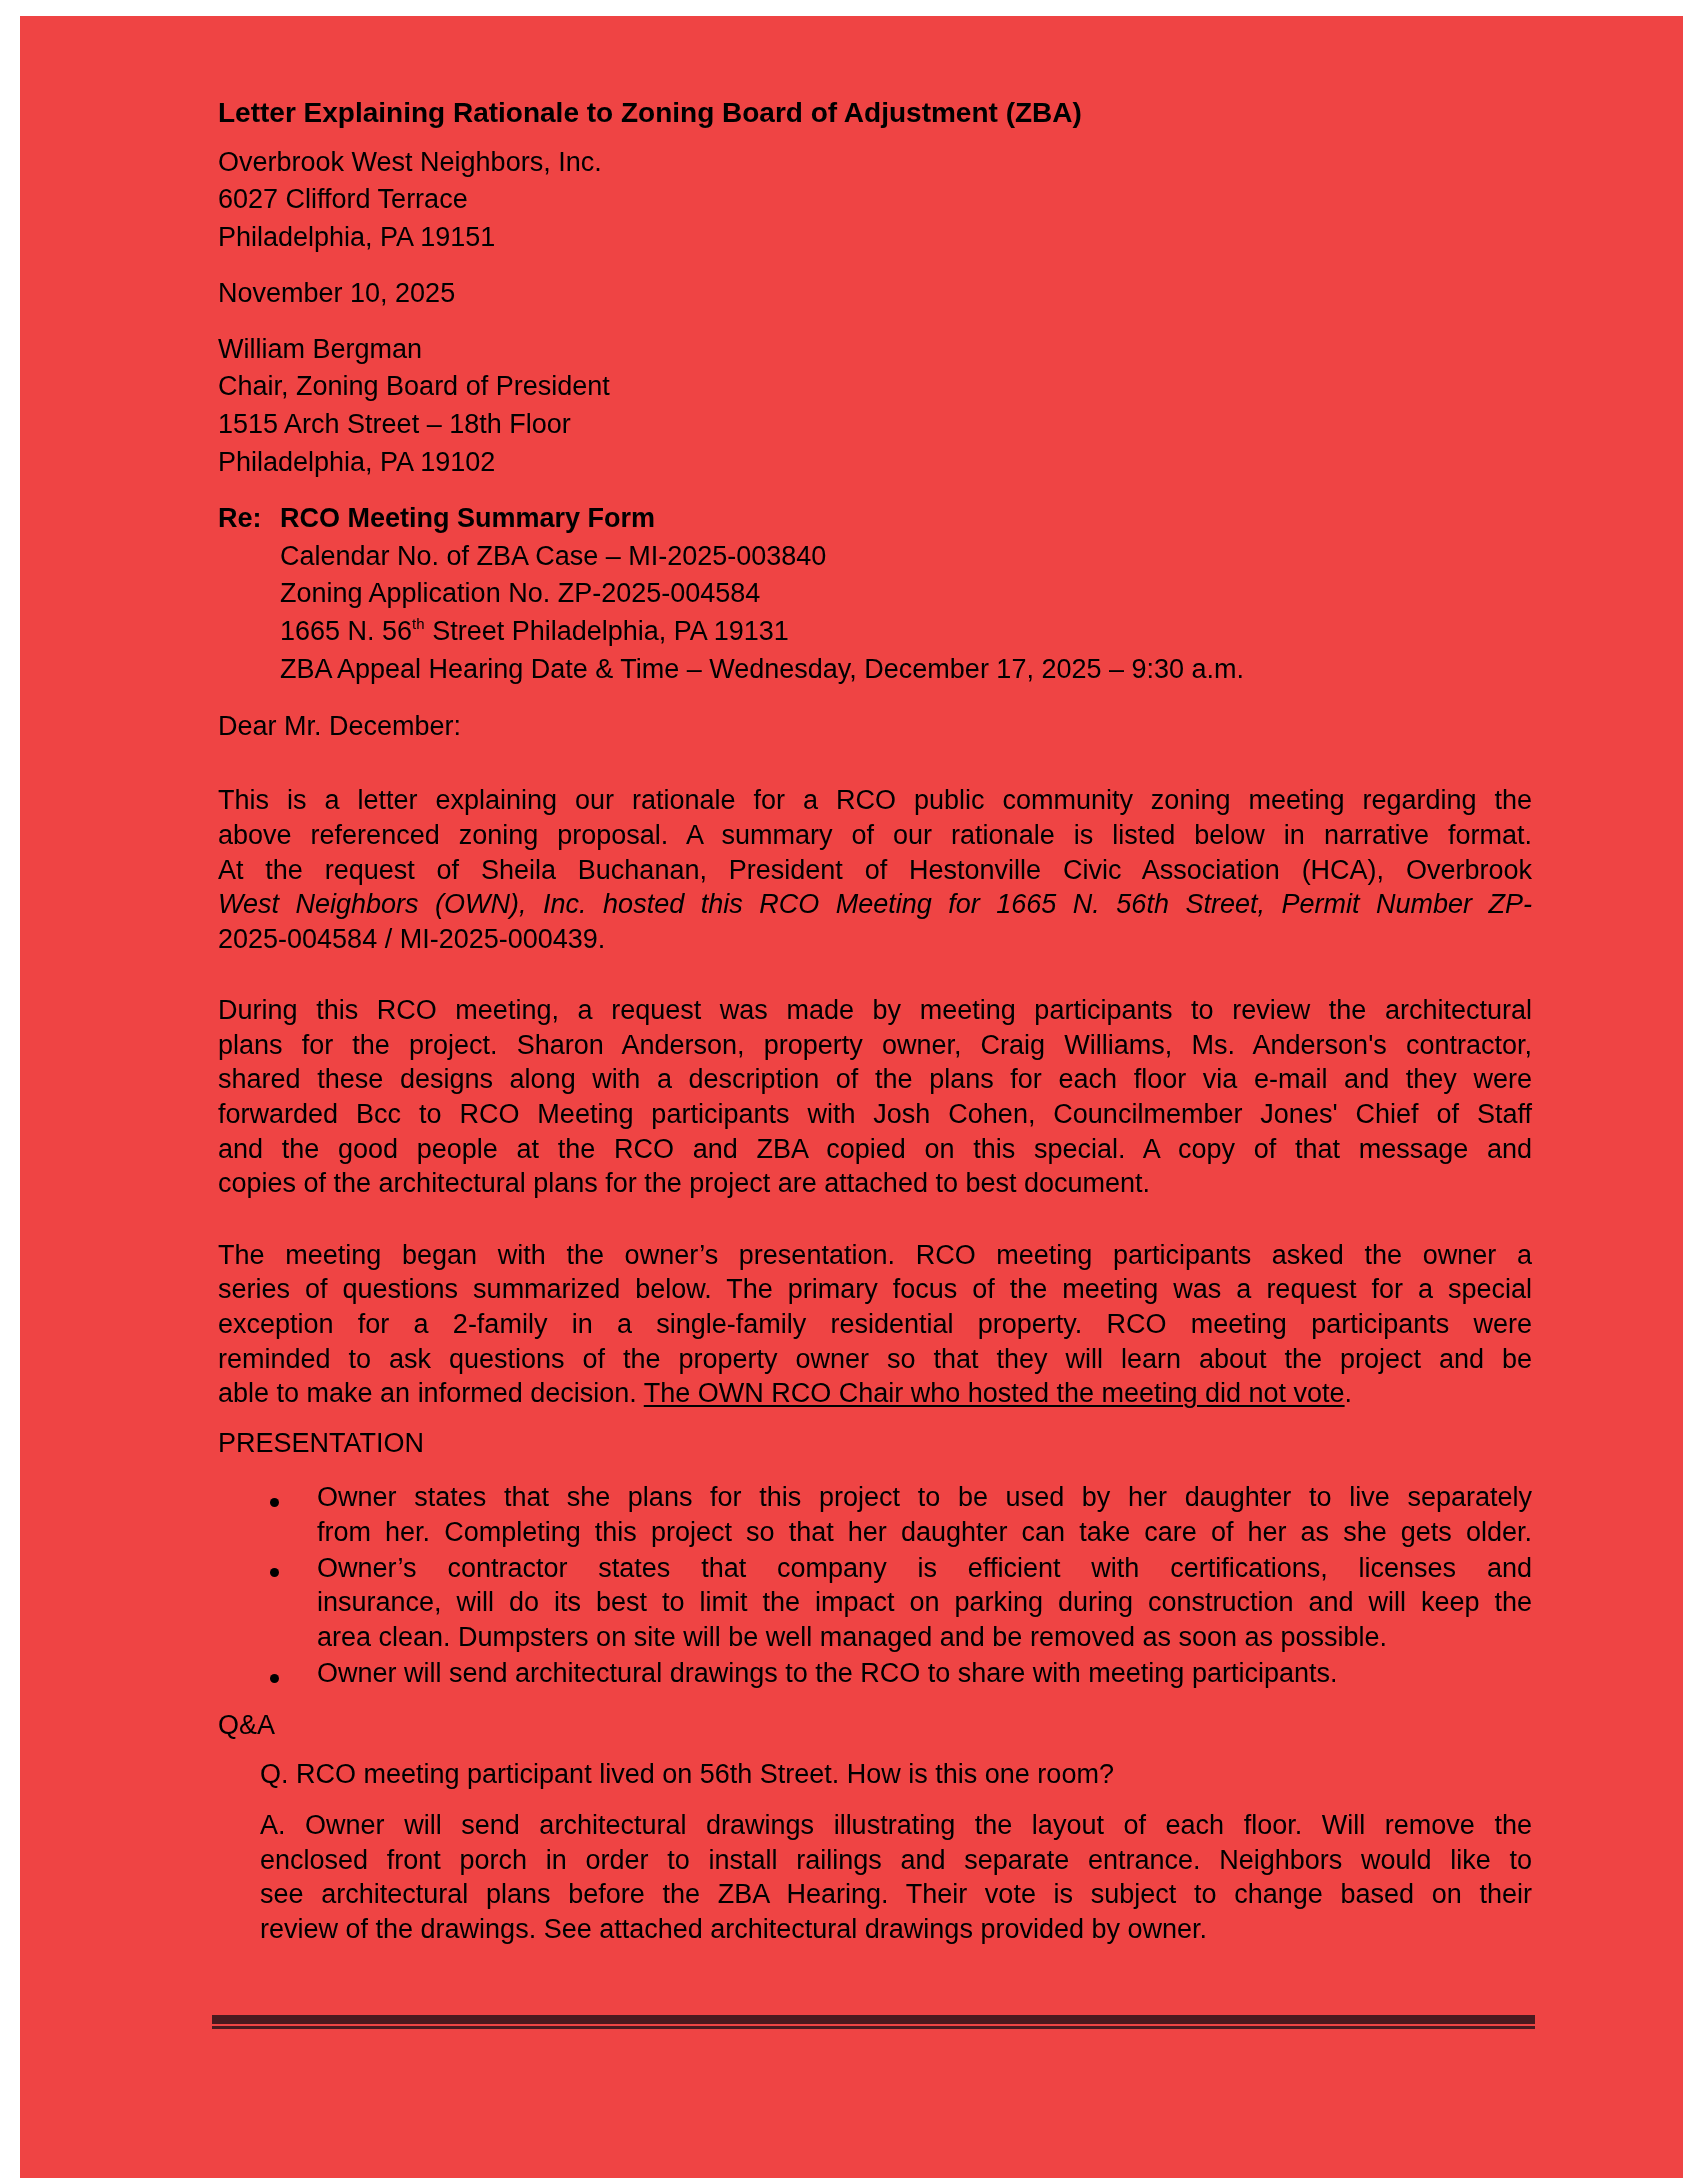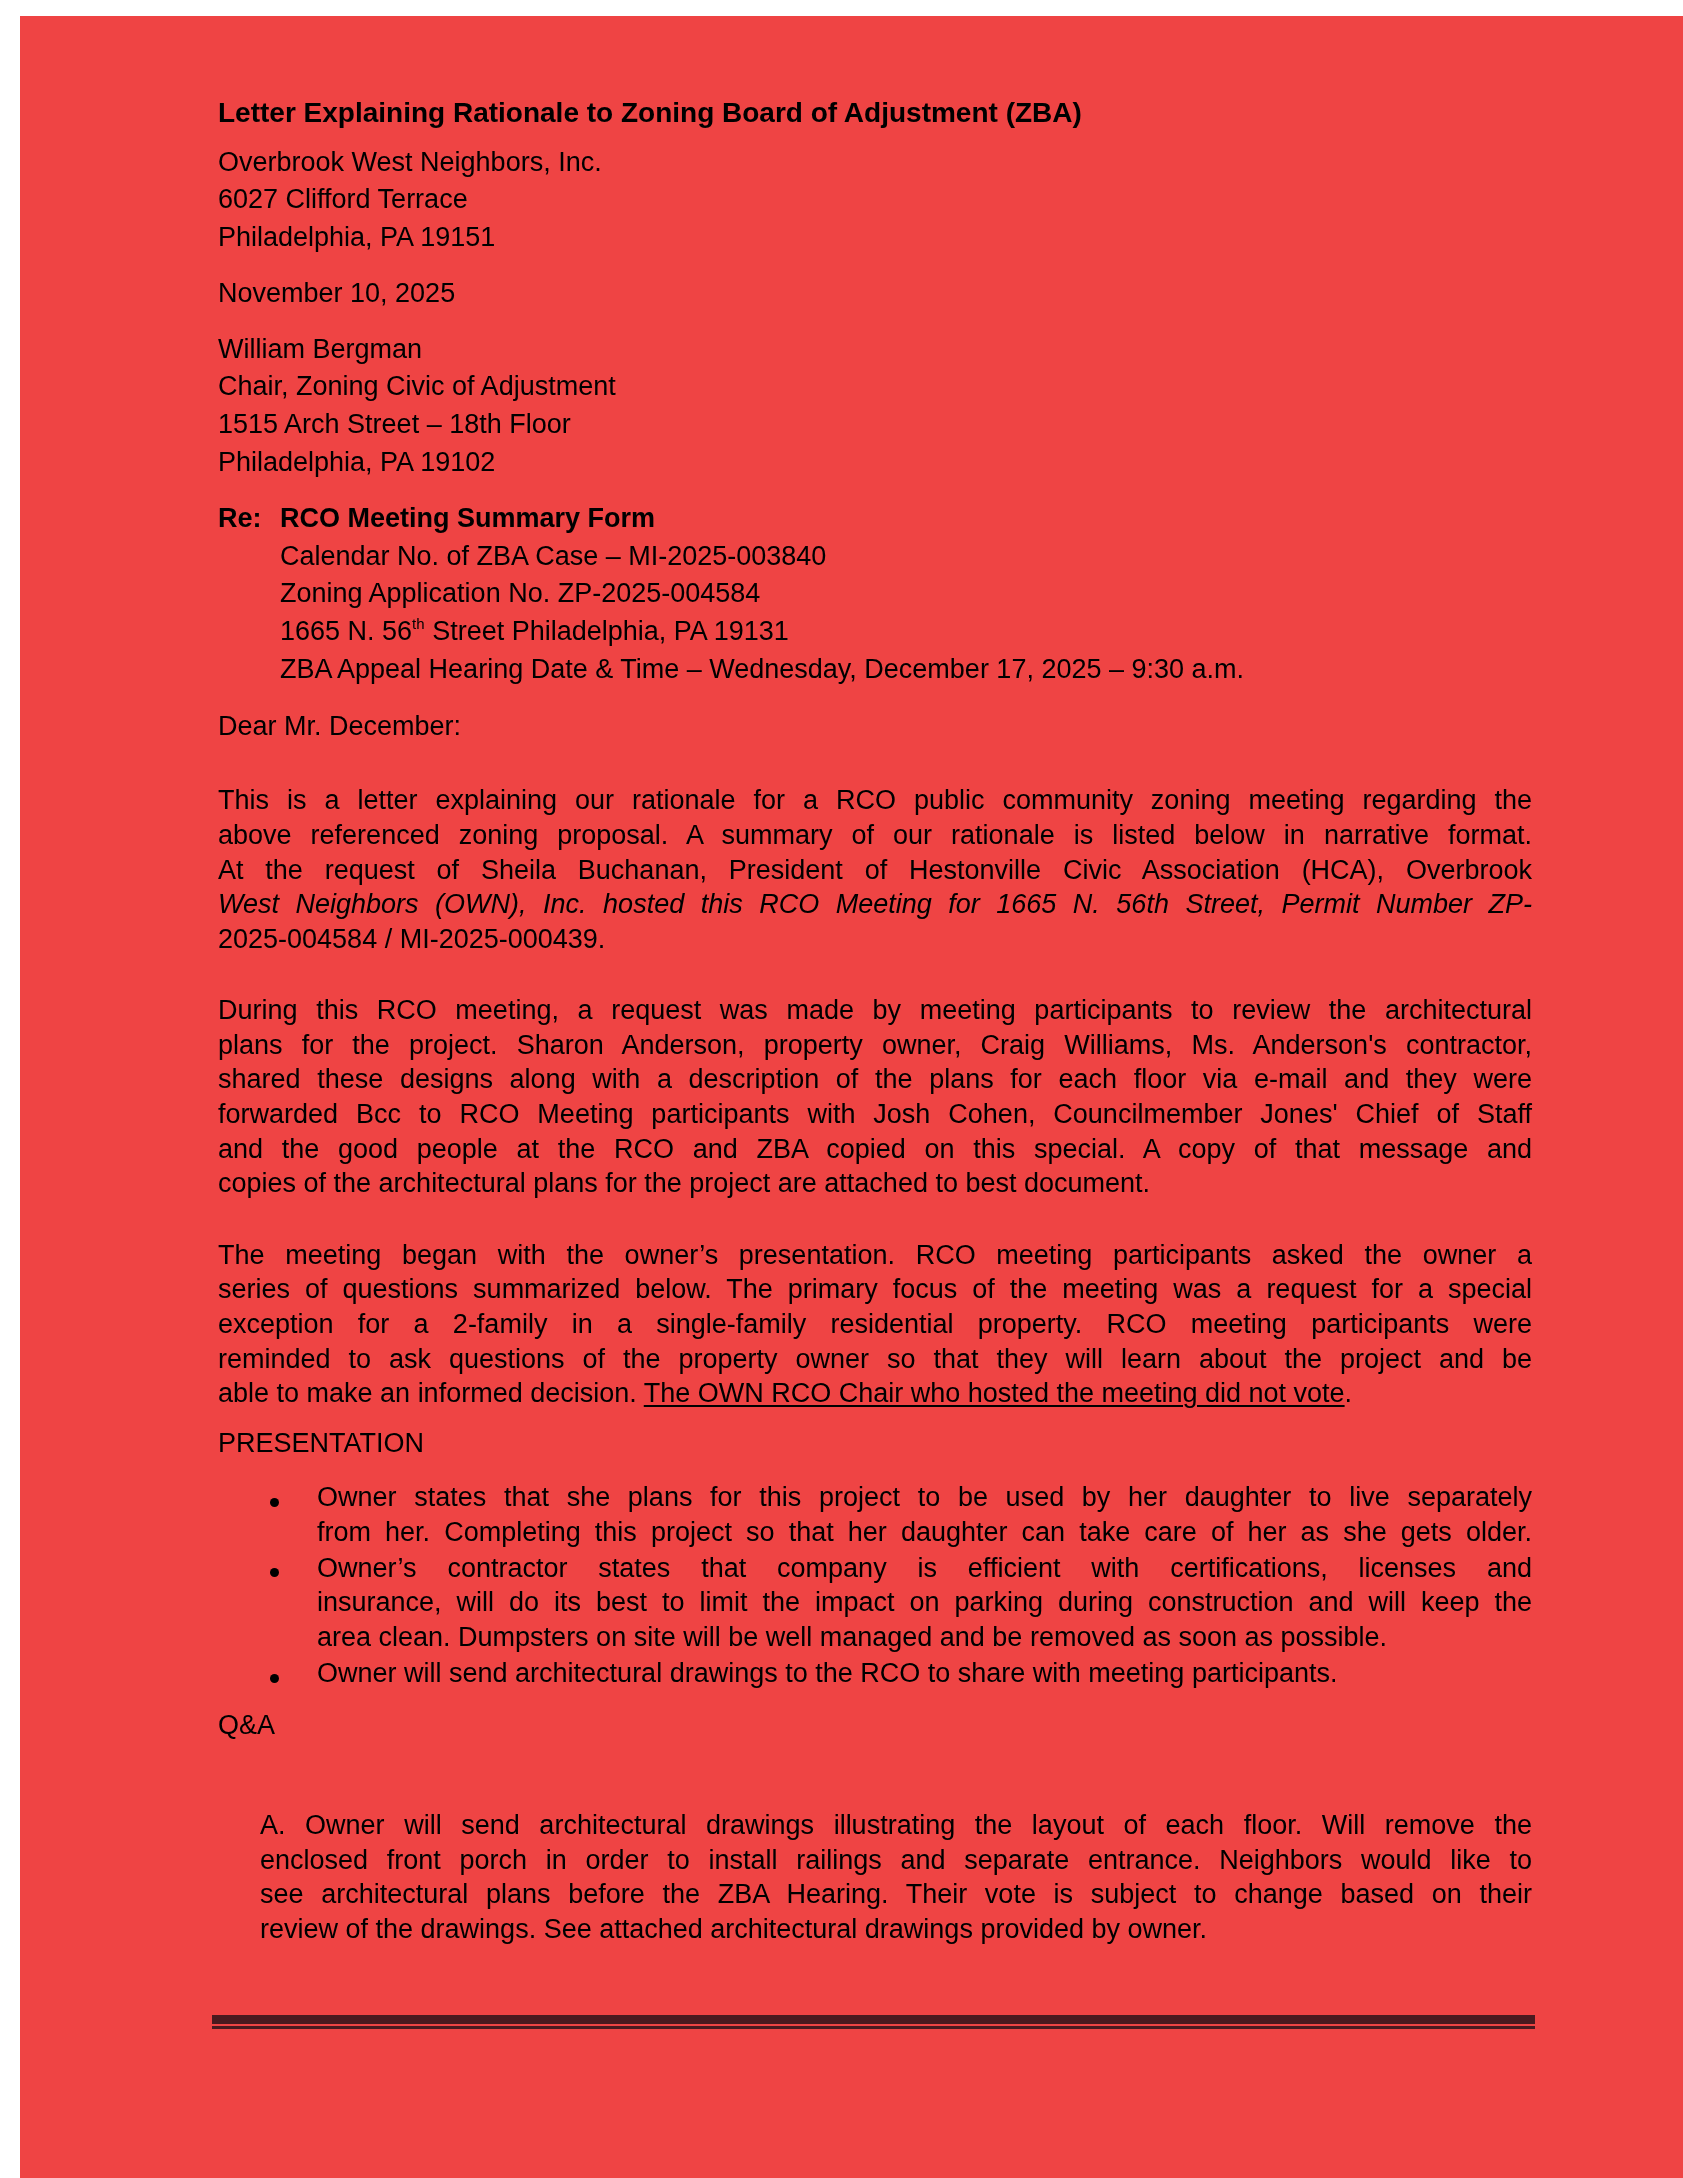--- a/index.html
+++ b/index.html
@@ -28,21 +28,21 @@
   <div>
     <div class="ln" style="left:198px; top:130px;">Overbrook West Neighbors, Inc.</div>
     <div class="ln" style="left:198px; top:167px;">6027 Clifford Terrace</div>
     <div class="ln" style="left:198px; top:205px;">Philadelphia, PA 19151</div>
   </div>
 
   <div class="ln" style="left:198px; top:261px;">November 10, 2025</div>
 
   <div>
     <div class="ln" style="left:198px; top:317px;">William Bergman</div>
-    <div class="ln" style="left:198px; top:354px;">Chair, Zoning Civic of Adjustment</div>
+    <div class="ln" style="left:198px; top:354px;">Chair, Zoning Board of President</div>
     <div class="ln" style="left:198px; top:392px;">1515 Arch Street – 18th Floor</div>
     <div class="ln" style="left:198px; top:430px;">Philadelphia, PA 19102</div>
   </div>
 
   <div>
     <div class="ln bold" style="left:198px; top:486px;">Re:</div>
     <div class="ln bold" style="left:260px; top:486px;">RCO Meeting Summary Form</div>
     <div class="ln" style="left:260px; top:524px;">Calendar No. of ZBA Case – MI-2025-003840</div>
     <div class="ln" style="left:260px; top:561px;">Zoning Application No. ZP-2025-004584</div>
     <div class="ln" style="left:260px; top:599px;"><span>1665 N. 56</span><sup>th</sup><span> Street Philadelphia, PA 19131</span></div>
@@ -90,20 +90,21 @@
       <div class="jl" style="left:297px; width:1215px; top:1570px;">insurance, will do its best to limit the impact on parking during construction and will keep the</div>
       <div class="jl last" style="left:297px; width:1215px; top:1605px;">area clean. Dumpsters on site will be well managed and be removed as soon as possible.</div>
     </div>
     <div>
       <span class="bullet" style="left:250px; top:1658px;"></span>
       <div class="ln" style="left:297px; top:1641px;">Owner will send architectural drawings to the RCO to share with meeting participants.</div>
     </div>
   </div>
 
   <div class="ln" style="left:198px; top:1693px;">Q&amp;A</div>
+  <div class="ln" style="left:240px; top:1742px;">Q. RCO meeting participant lived on 56th Street. How is this one room?</div>
   <div>
     <div class="jl" style="left:240px; width:1272px; top:1793px;">A. Owner will send architectural drawings illustrating the layout of each floor. Will remove the</div>
     <div class="jl" style="left:240px; width:1272px; top:1828px;">enclosed front porch in order to install railings and separate entrance. Neighbors would like to</div>
     <div class="jl" style="left:240px; width:1272px; top:1862px;">see architectural plans before the ZBA Hearing. Their vote is subject to change based on their</div>
     <div class="jl last" style="left:240px; width:1272px; top:1897px;">review of the drawings. See attached architectural drawings provided by owner.</div>
   </div>
 
   <div class="rule-thick"></div>
   <div class="rule-thin"></div>
 </div>

